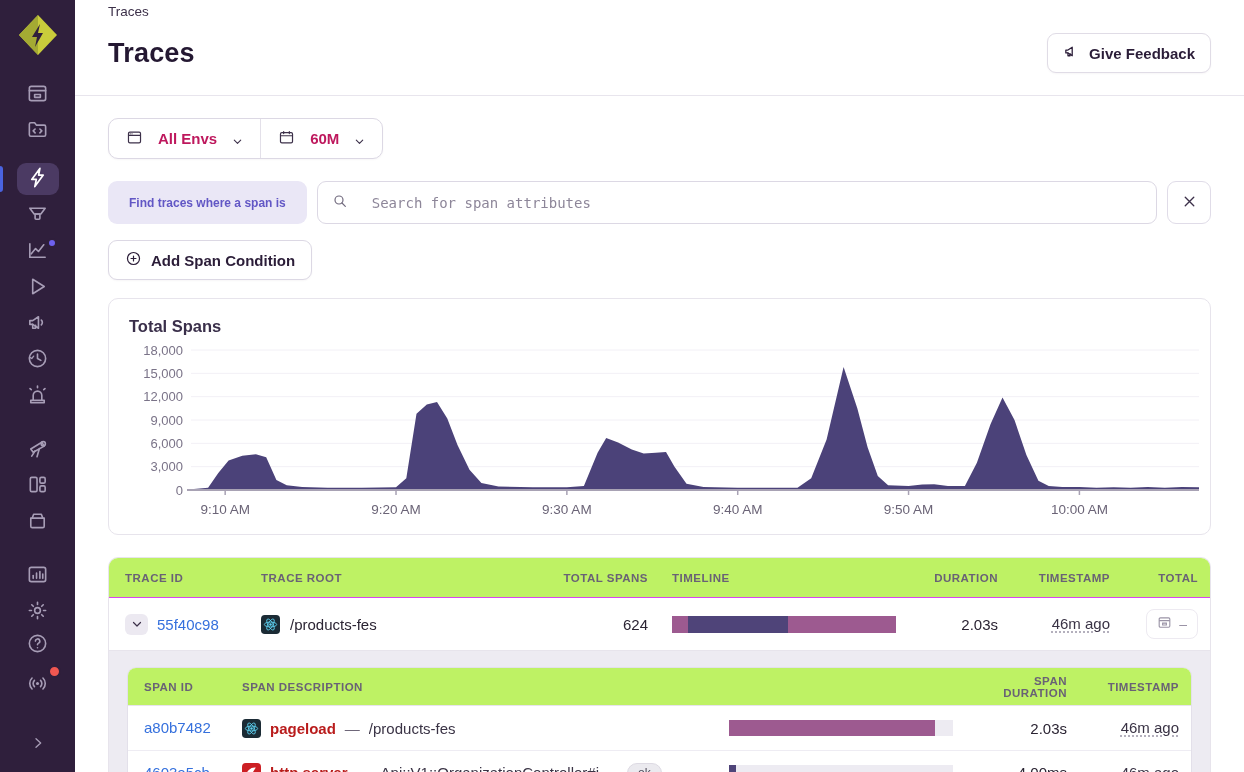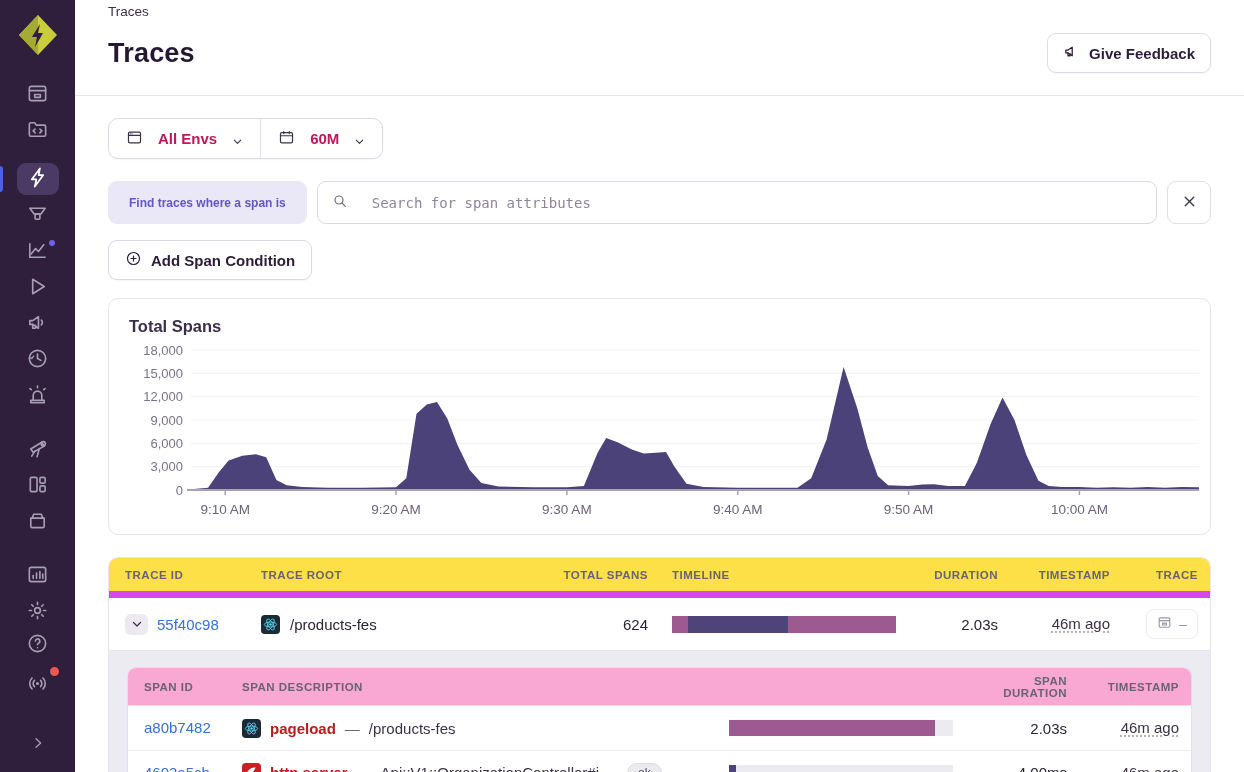--- a/index.html
+++ b/index.html
@@ -64,21 +64,21 @@
 
   
   .panel { border:1px solid #e7e4ec; border-radius:10px; background:#fff; }
   .chart-panel { margin-top:18px; padding:18px 8px 10px 18px; }
   .chart-title { font-size:16.5px; font-weight:700; color:#3a2f4a; margin-left:2px; }
 
   
   .table-panel { margin-top:22px; overflow:hidden; border-radius:10px 10px 0 0; border-bottom:none; }
   .t-grid { display:grid; grid-template-columns:140px minmax(0,1fr) 115px 255px 95px 112px 88px;
     align-items:center; }
-  .t-head { background:#fde047; border-bottom:7px solid #d946ef; height:40px; }
+  .t-head { background:#bef264; border-bottom:1px solid #d946ef; height:40px; }
   .t-head .cell { font-size:11.5px; font-weight:700; letter-spacing:.5px; color:#696275; }
   .cell { padding:0 12px; }
   .cell:first-child { padding-left:16px; }
   .right { text-align:right; }
   .trace-row { height:52px; background:#fff; }
   .expand-btn { width:23px; height:21px; background:#ece9f1; border:none; border-radius:6px;
     display:inline-flex; align-items:center; justify-content:center; margin-right:9px; cursor:pointer; color:#3c3049; }
   .trace-link { color:#3570dd; font-size:15px; text-decoration:none; cursor:pointer; }
   .root-cell { display:flex; align-items:center; gap:10px; font-size:15px; color:#2b2433; }
   .plat-icon { width:19px; height:19px; border-radius:4px; flex-shrink:0; }
@@ -87,21 +87,21 @@
   .dur-cell { font-size:15px; color:#2b2433; }
   .ts-link { font-size:15px; color:#3a3345; text-decoration:underline; text-decoration-style:dotted;
     text-underline-offset:3px; text-decoration-color:#9c96a8; cursor:pointer; }
   .issues-btn { display:inline-flex; align-items:center; gap:7px; border:1px solid #edeaf1; background:#fff;
     border-radius:8px; padding:5px 10px; color:#9a93a6; cursor:pointer; }
 
   
   .nested-wrap { background:#edebf2; padding:16px 18px 0; border-top:1px solid #e7e4ec; }
   .nested-table { background:#fff; border:1px solid #e3e0ea; border-bottom:none; border-radius:9px 9px 0 0; overflow:hidden; }
   .s-grid { display:grid; grid-template-columns:102px minmax(0,1fr) 242px 120px 112px; align-items:center; }
-  .s-head { background:#f9a8d4; border-bottom:1px solid #e7e4ec; height:38px; }
+  .s-head { background:#bef264; border-bottom:1px solid #e7e4ec; height:38px; }
   .s-head .cell { font-size:11.5px; font-weight:700; letter-spacing:.5px; color:#696275; }
   .span-row { height:44px; background:#fff; }
   .span-row + .span-row { border-top:1px solid #eeecf3; }
   .desc-cell { display:flex; align-items:center; gap:9px; font-size:15px; min-width:0; }
   .op { font-weight:700; color:#b91c1c; white-space:nowrap; }
   .dash-sep { color:#6e6779; }
   .desc-txt { color:#3a3345; overflow:hidden; text-overflow:ellipsis; white-space:nowrap; }
   .ok-badge { font-size:12px; color:#524e5c; background:#ebeaef; border:1px solid #dddae3;
     border-radius:20px; padding:2px 10px; margin-left:4px; }
   .span-track { width:224px; height:16px; background:#edebf2; overflow:hidden; }
@@ -369,21 +369,21 @@
 
       
       <section class="panel table-panel">
         <div class="t-grid t-head">
           <div class="cell">TRACE ID</div>
           <div class="cell">TRACE ROOT</div>
           <div class="cell right">TOTAL SPANS</div>
           <div class="cell">TIMELINE</div>
           <div class="cell right">DURATION</div>
           <div class="cell right">TIMESTAMP</div>
-          <div class="cell right">TRACE</div>
+          <div class="cell right">TOTAL</div>
         </div>
 
         <div class="t-grid trace-row">
           <div class="cell" style="display:flex;align-items:center">
             <button class="expand-btn">
               <svg viewBox="0 0 24 24" fill="none" stroke="currentColor" stroke-width="2.4" stroke-linecap="round" stroke-linejoin="round" style="width:12px;height:12px">
                   <path d="M5 9l7 7 7-7"></path>
                 </svg>
             </button>
             <a class="trace-link">55f40c98</a>

